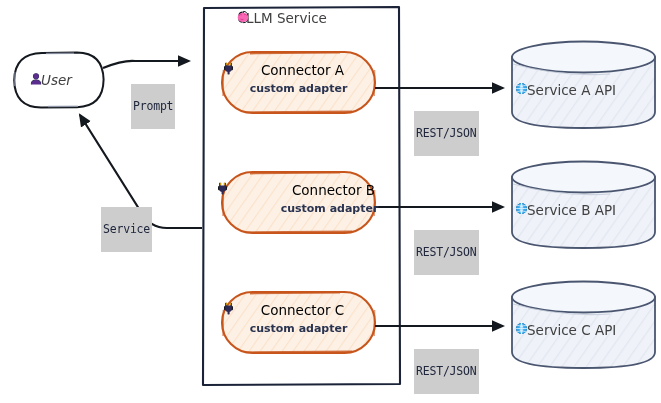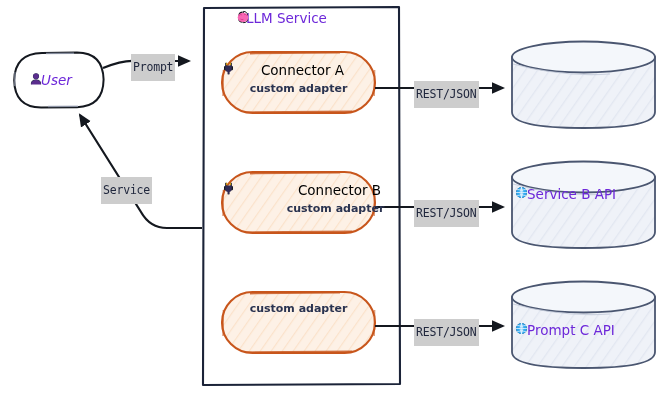--- a/index.html
+++ b/index.html
@@ -9,30 +9,31 @@
   }
   #stage{position:absolute;left:0;top:0;width:661px;height:403px;}
   #stage svg{position:absolute;left:0;top:0;}
 
   .lbl{
     position:absolute;
     font-family:"DejaVu Sans Mono","Liberation Mono",monospace;
     font-size:11.5px;
     color:#20273d;
     background:#cdcdcd;
-    padding:7px 2px;
+    padding:16px 2px;
     line-height:13px;
     white-space:nowrap;
     letter-spacing:-0.2px;
+    margin-top:30px;
   }
   .title-row{
     position:absolute;
     display:flex;align-items:center;gap:5px;
     white-space:nowrap;
-    font-size:13.5px;color:#6d28d9;
+    font-size:13.5px;color:#404040;
   }
   .ico{display:inline-block;line-height:1;}
   .ico svg{display:block;}
   .main-label{font-size:13.5px;}
   .sub-label{font-size:11px;color:#2a3350;font-weight:bold;}
   .row{display:flex;align-items:flex-end;gap:4px;}
   .stack{display:flex;flex-direction:column;align-items:center;gap:4px;}
 </style>
 </head>
 <body>
@@ -167,21 +168,21 @@
           <rect x="7.7" y="0.8" width="1.3" height="2.6" fill="#c8960f"></rect>
           <path d="M3.2 3.4h6.6v3.4a3.3 3.3 0 0 1-6.6 0z" fill="#2f2a55"></path>
           <rect x="5.8" y="7.2" width="1.5" height="5" fill="#2f2a55"></rect>
         </svg>
       </span>
       <span class="main-label">Connector A</span>
     </div>
     <div class="sub-label">custom adapter</div>
   </div>
 
-  <div class="stack" style="position:absolute;left:222px;top:182px;width:179px;padding-left:24px;">
+  <div class="stack" style="position:absolute;left:216px;top:182px;width:179px;padding-left:24px;">
     <div class="row">
       <span class="ico">
         <svg width="13" height="13" viewBox="0 0 13 13">
           <rect x="3.2" y="0.8" width="1.5" height="3.2" fill="#14181f"></rect>
           <rect x="8.3" y="0.8" width="1.5" height="3.2" fill="#14181f"></rect>
           <rect x="2" y="4" width="9" height="4.3" rx="1" fill="#14181f"></rect>
           <rect x="5.7" y="8.3" width="1.7" height="4" fill="#14181f"></rect>
         </svg>
       </span>
       <span class="ico">
@@ -191,58 +192,94 @@
           <path d="M3.2 3.4h6.6v3.4a3.3 3.3 0 0 1-6.6 0z" fill="#2f2a55"></path>
           <rect x="5.8" y="7.2" width="1.5" height="5" fill="#2f2a55"></rect>
         </svg>
       </span>
       <span class="main-label">Connector B</span>
     </div>
     <div class="sub-label">custom adapter</div>
   </div>
 
   <div class="stack" style="position:absolute;left:222px;top:302px;width:153px;">
+    <div class="row">
+      <span class="ico">
+        <svg width="13" height="13" viewBox="0 0 13 13">
+          <rect x="3.2" y="0.8" width="1.5" height="3.2" fill="#14181f"></rect>
+          <rect x="8.3" y="0.8" width="1.5" height="3.2" fill="#14181f"></rect>
+          <rect x="2" y="4" width="9" height="4.3" rx="1" fill="#14181f"></rect>
+          <rect x="5.7" y="8.3" width="1.7" height="4" fill="#14181f"></rect>
+        </svg>
+      </span>
+      <span class="ico">
+        <svg width="13" height="13" viewBox="0 0 13 13">
+          <rect x="4" y="0.8" width="1.3" height="2.6" fill="#c8960f"></rect>
+          <rect x="7.7" y="0.8" width="1.3" height="2.6" fill="#c8960f"></rect>
+          <path d="M3.2 3.4h6.6v3.4a3.3 3.3 0 0 1-6.6 0z" fill="#2f2a55"></path>
+          <rect x="5.8" y="7.2" width="1.5" height="5" fill="#2f2a55"></rect>
+        </svg>
+      </span>
+      <span class="main-label">Connector C</span>
+    </div>
     <div class="sub-label">custom adapter</div>
   </div>
 
-
-  <div class="title-row" style="left:515px;top:186px;gap:6px;">
+  <div class="title-row" style="left:515px;top:82px;gap:6px;">
     <span class="ico">
       <svg width="13" height="13" viewBox="0 0 13 13">
         <circle cx="6.5" cy="6.5" r="5.4" fill="#1c2440"></circle>
         <path d="M1.1 6.5h10.8M6.5 1.1v10.8M6.5 1.1q3 5.4 0 10.8M6.5 1.1q-3 5.4 0 10.8
                  M2.2 3.4q4.3 1.6 8.6 0M2.2 9.6q4.3-1.6 8.6 0" stroke="#e8ecf5" stroke-width="0.75" fill="none"></path>
       </svg>
     </span>
     <span class="ico">
       <svg width="13" height="13" viewBox="0 0 13 13">
         <circle cx="6.5" cy="6.5" r="5.4" fill="#2fa8ef"></circle>
         <path d="M1.1 6.5h10.8M6.5 1.1v10.8M6.5 1.1q3 5.4 0 10.8M6.5 1.1q-3 5.4 0 10.8
                  M2.2 3.4q4.3 1.6 8.6 0M2.2 9.6q4.3-1.6 8.6 0" stroke="#ecf6ff" stroke-width="0.75" fill="none"></path>
       </svg>
     </span>
+    <span class="main-label">Service A API</span>
+  </div>
+
+  <div class="title-row" style="left:515px;top:202px;gap:6px;">
+    <span class="ico">
+      <svg width="13" height="13" viewBox="0 0 13 13">
+        <circle cx="6.5" cy="6.5" r="5.4" fill="#1c2440"></circle>
+        <path d="M1.1 6.5h10.8M6.5 1.1v10.8M6.5 1.1q3 5.4 0 10.8M6.5 1.1q-3 5.4 0 10.8
+                 M2.2 3.4q4.3 1.6 8.6 0M2.2 9.6q4.3-1.6 8.6 0" stroke="#e8ecf5" stroke-width="0.75" fill="none"></path>
+      </svg>
+    </span>
+    <span class="ico">
+      <svg width="13" height="13" viewBox="0 0 13 13">
+        <circle cx="6.5" cy="6.5" r="5.4" fill="#2fa8ef"></circle>
+        <path d="M1.1 6.5h10.8M6.5 1.1v10.8M6.5 1.1q3 5.4 0 10.8M6.5 1.1q-3 5.4 0 10.8
+                 M2.2 3.4q4.3 1.6 8.6 0M2.2 9.6q4.3-1.6 8.6 0" stroke="#ecf6ff" stroke-width="0.75" fill="none"></path>
+      </svg>
+    </span>
     <span class="main-label">Service B API</span>
   </div>
 
   <div class="title-row" style="left:515px;top:322px;gap:6px;">
     <span class="ico">
       <svg width="13" height="13" viewBox="0 0 13 13">
         <circle cx="6.5" cy="6.5" r="5.4" fill="#1c2440"></circle>
         <path d="M1.1 6.5h10.8M6.5 1.1v10.8M6.5 1.1q3 5.4 0 10.8M6.5 1.1q-3 5.4 0 10.8
                  M2.2 3.4q4.3 1.6 8.6 0M2.2 9.6q4.3-1.6 8.6 0" stroke="#e8ecf5" stroke-width="0.75" fill="none"></path>
       </svg>
     </span>
     <span class="ico">
       <svg width="13" height="13" viewBox="0 0 13 13">
         <circle cx="6.5" cy="6.5" r="5.4" fill="#2fa8ef"></circle>
         <path d="M1.1 6.5h10.8M6.5 1.1v10.8M6.5 1.1q3 5.4 0 10.8M6.5 1.1q-3 5.4 0 10.8
                  M2.2 3.4q4.3 1.6 8.6 0M2.2 9.6q4.3-1.6 8.6 0" stroke="#ecf6ff" stroke-width="0.75" fill="none"></path>
       </svg>
     </span>
-    <span class="main-label">Prompt C API</span>
+    <span class="main-label">Service C API</span>
   </div>
 
   <div class="lbl" style="left:131px;top:54px;">Prompt</div>
   <div class="lbl" style="left:101px;top:177px;">Service</div>
   <div class="lbl" style="left:414px;top:81px;">REST/JSON</div>
   <div class="lbl" style="left:414px;top:200px;">REST/JSON</div>
   <div class="lbl" style="left:414px;top:319px;">REST/JSON</div>
 
 </div>
 

